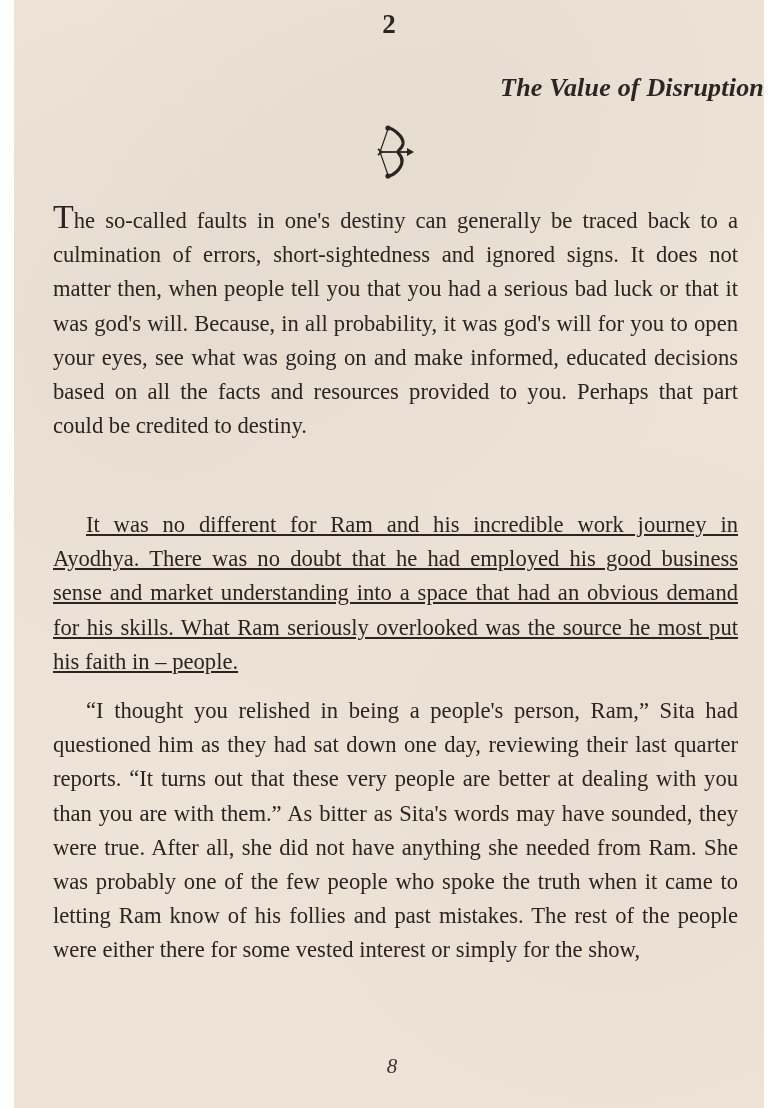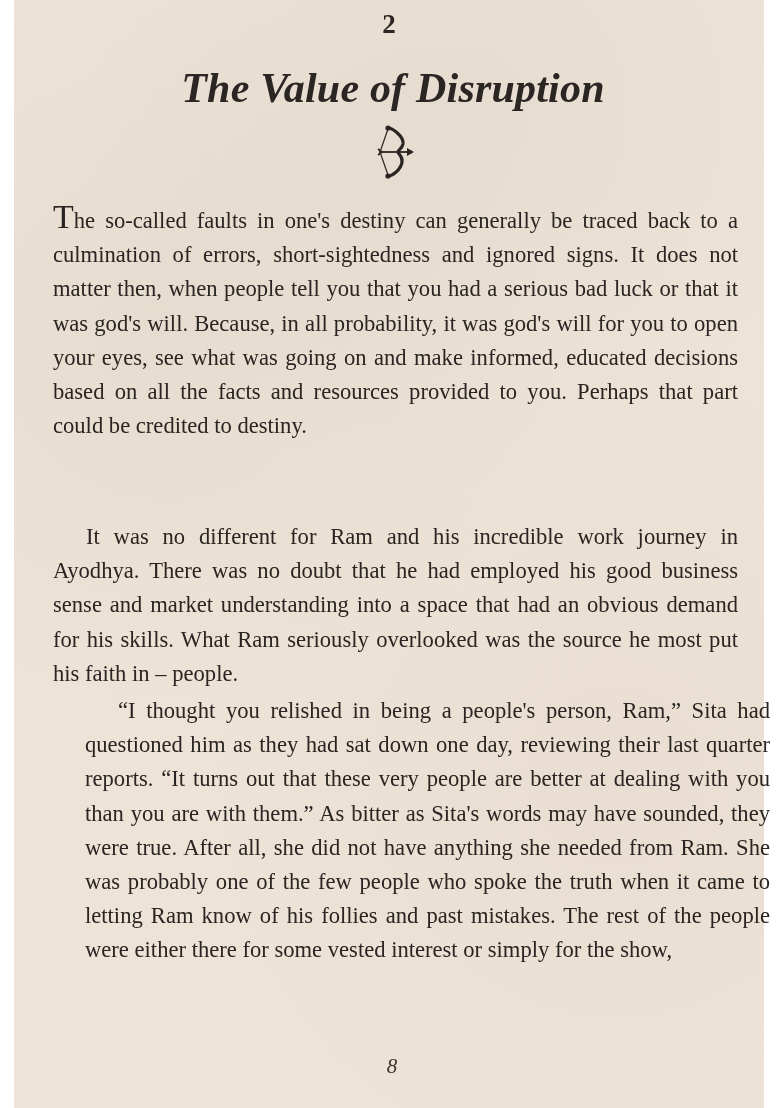--- a/index.html
+++ b/index.html
@@ -33,24 +33,24 @@
     font-weight: bold;
     font-size: 27px;
     line-height: 40px;
     color: #2b2624;
   }
   .chapter-title {
     position: absolute;
     left: 0;
     width: 100%;
     top: 66px;
-    text-align: center;
+    text-align: right;
     font-weight: bold;
     font-style: italic;
-    font-size: 42px;
+    font-size: 26px;
     line-height: 44px;
     color: #2b2624;
     letter-spacing: 0.2px;
     padding-left: 8px;
     box-sizing: border-box;
   }
   .ornament {
     position: absolute;
     left: 362px;
     top: 124px;
@@ -64,22 +64,22 @@
     font-size: 22.6px;
     line-height: 34.2px;
     text-align: justify;
     color: #2a2522;
   }
   .body-text p {
     margin: 0;
     text-align: justify;
   }
   .p1 { top: 204px; }
-  .p2 { top: 520px; }
-  .p3 { top: 694px; margin-left: 32px; }
+  .p2 { top: 508px; text-decoration: underline; }
+  .p3 { top: 694px; }
   .indent { text-indent: 33px; }
   .drop {
     font-size: 34px;
     line-height: 20px;
     vertical-align: baseline;
   }
   .page-number {
     position: absolute;
     left: 0;
     width: 100%;

